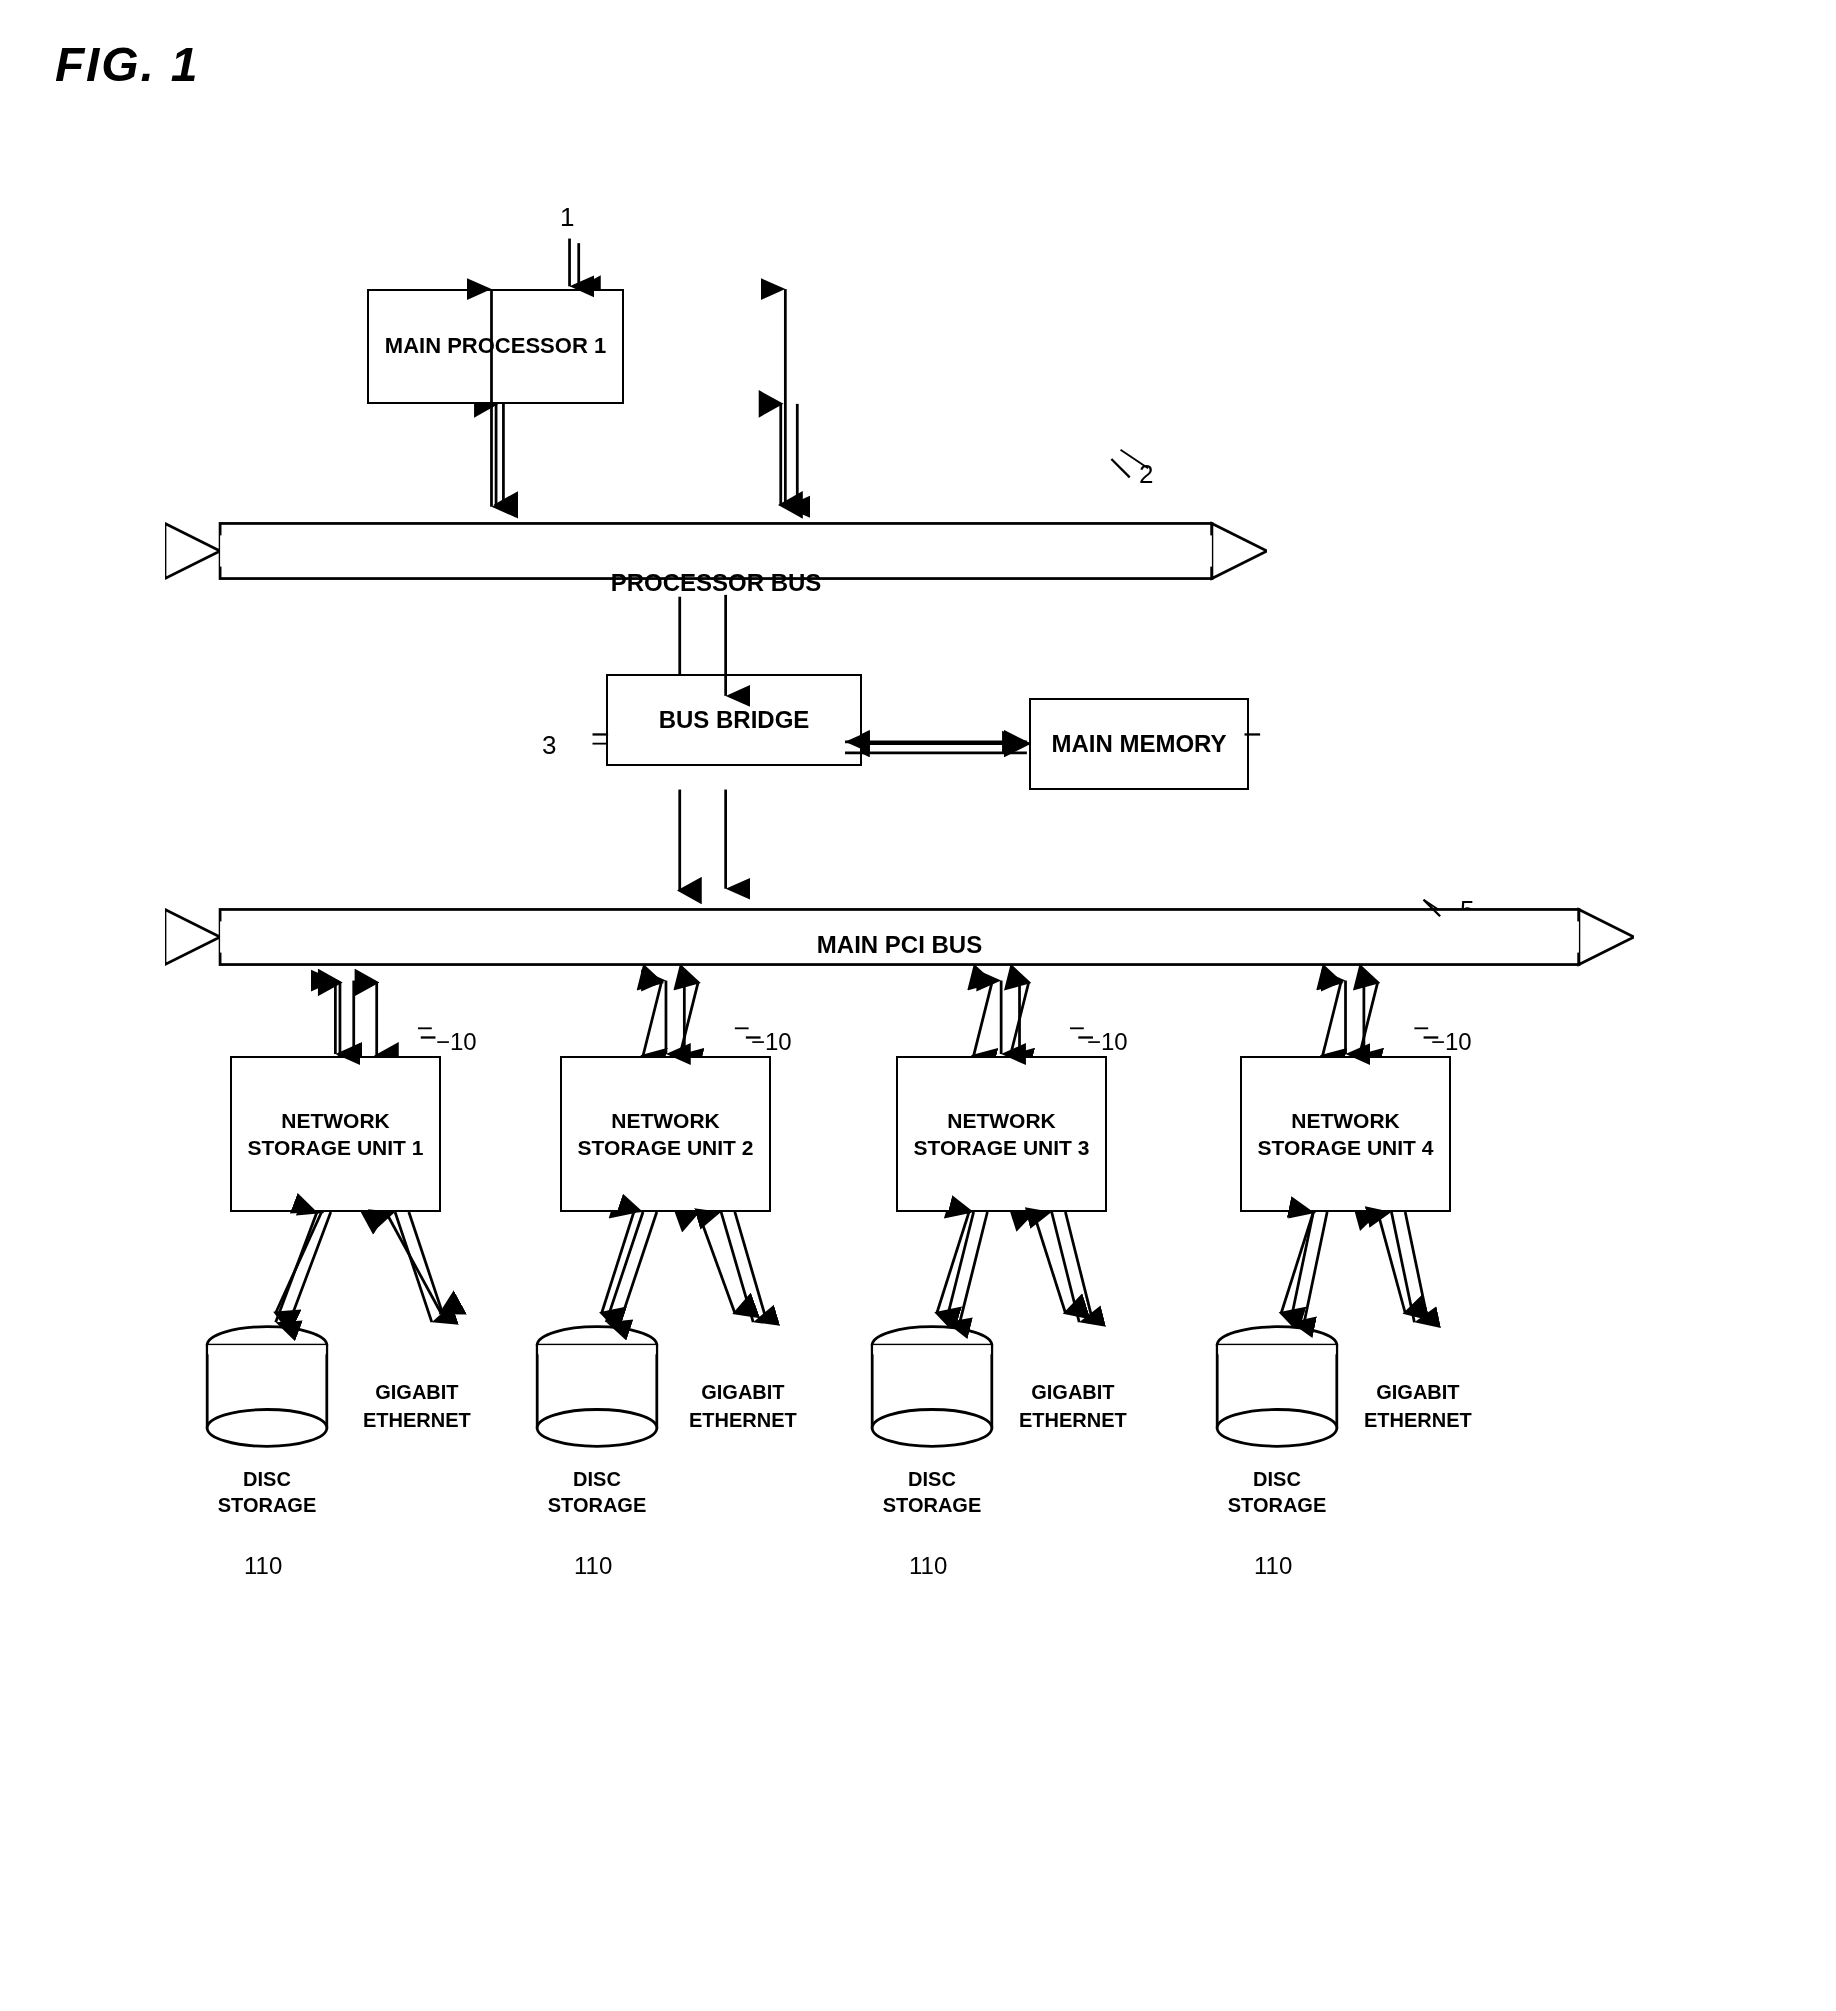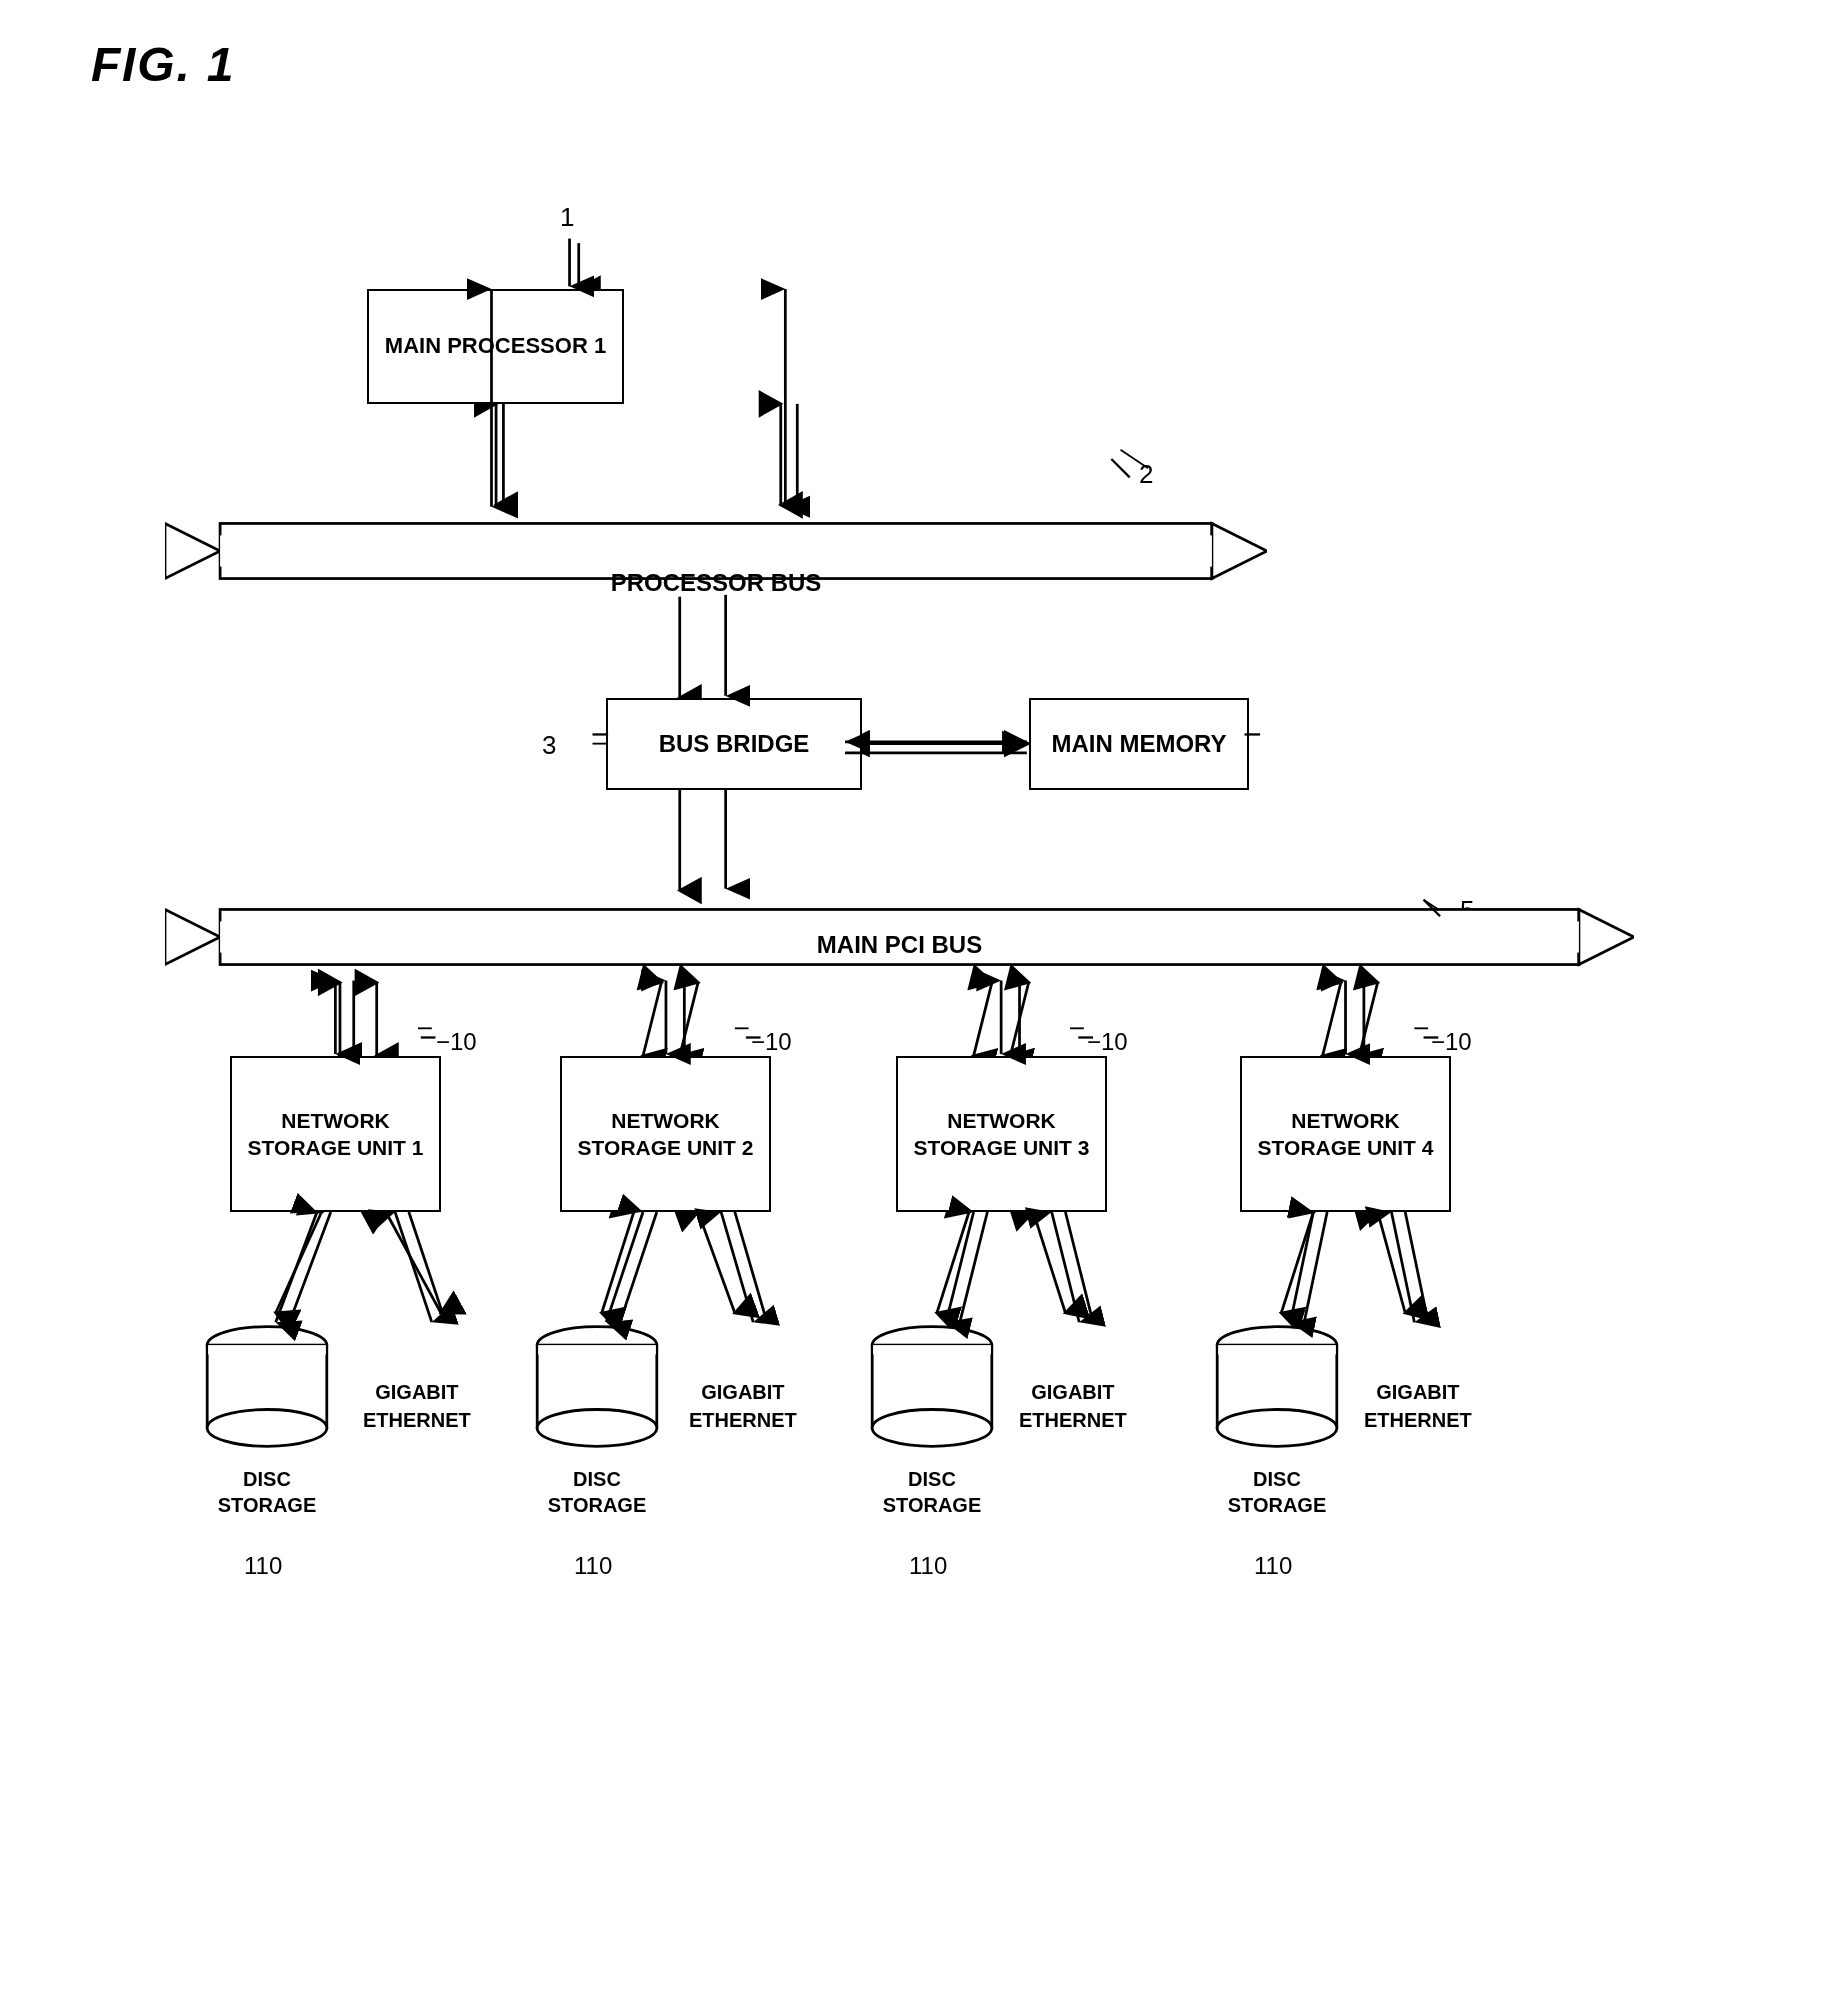--- a/index.html
+++ b/index.html
@@ -13,21 +13,20 @@
     }
 
     .fig-label {
       position: absolute;
       top: 37px;
       left: 55px;
       font-size: 48px;
       font-weight: bold;
       font-style: italic;
       letter-spacing: 1.8px;
-      margin-left: 36px;
     }
 
     
     .diagram {
       position: absolute;
       top: 110px;
       left: 92px;
       width: 1653px;
       height: 1855px;
     }
@@ -167,21 +166,21 @@
 
       <rect x="60" y="33" width="1080" height="34" fill="#fff"></rect>
     </svg>
     <div style="position:absolute; top:0; left:0; width:100%; height:100%; display:flex; align-items:flex-end; justify-content:center; font-size:24px; font-weight:bold;">
       <span>PROCESSOR BUS</span>
     </div>
   </div>
 
   <div class="ref-num" style="left:450px; top:620px;">3</div>
 
-  <div class="box" style="left:514px; top:588px; width:256px; height:92px;">
+  <div class="box" style="left:514px; top:564px; width:256px; height:92px;">
     <span>BUS BRIDGE</span>
   </div>
 
   <div class="ref-num" style="left:1130px; top:620px;">4</div>
 
   <div class="box" style="left:937px; top:588px; width:220px; height:92px;">
     <span>MAIN MEMORY</span>
   </div>
 
   <div class="ref-num" style="left:1368px; top:785px;">5</div>

